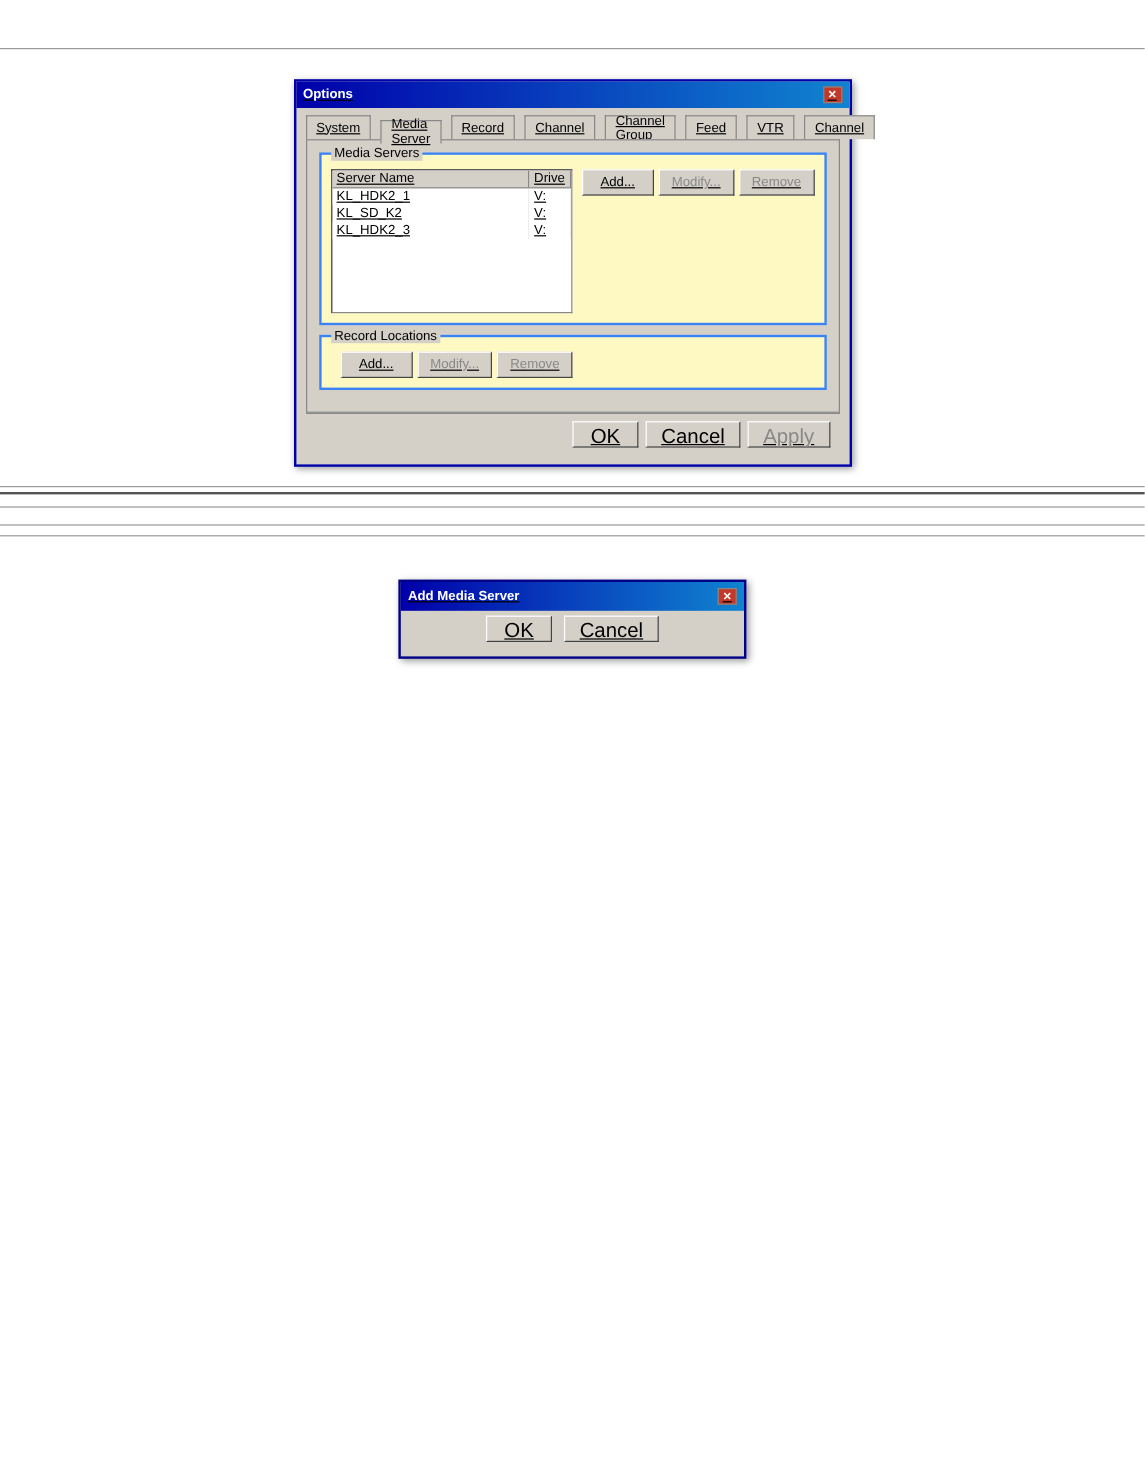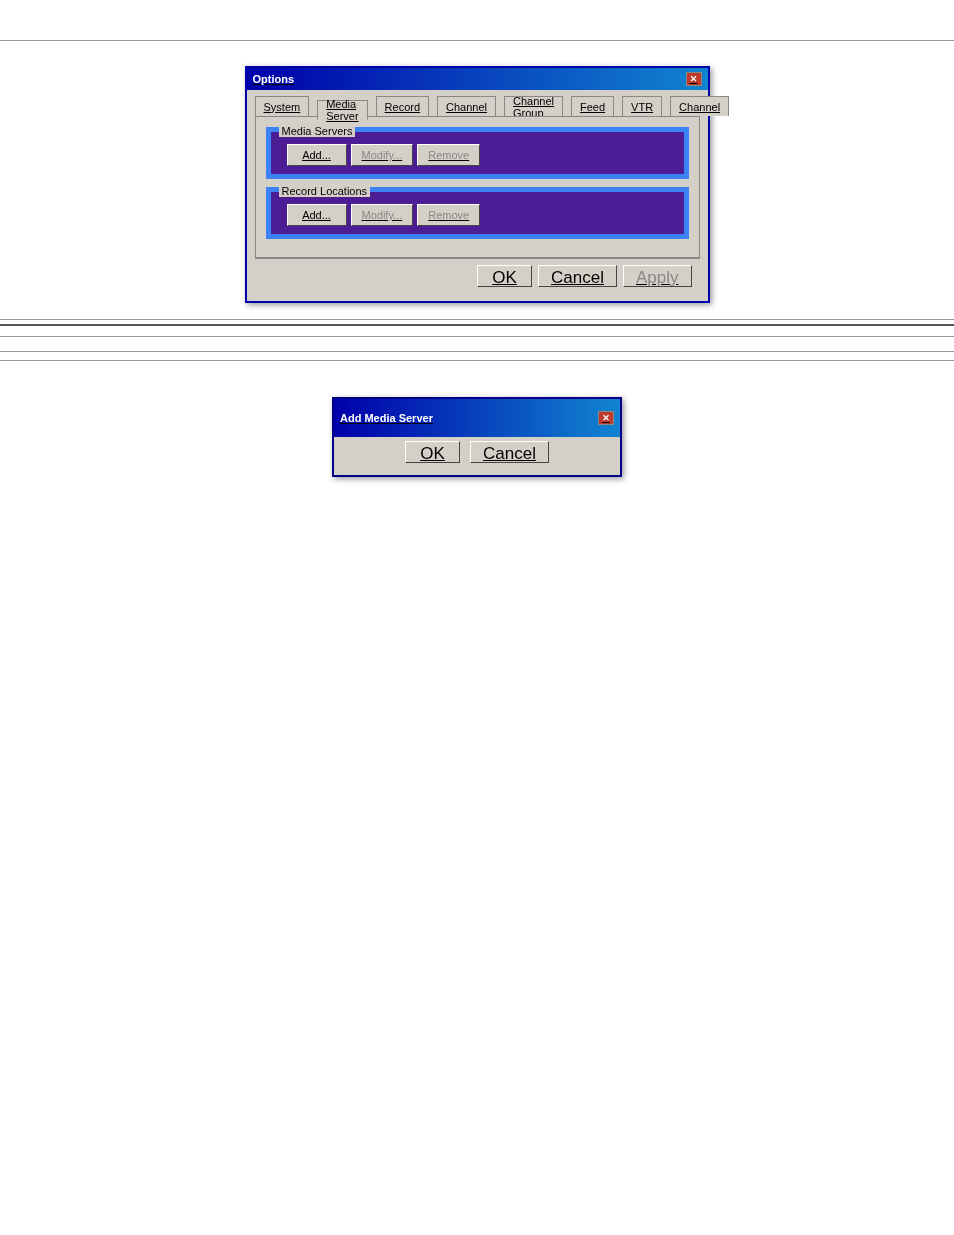--- a/index.html
+++ b/index.html
@@ -114,22 +114,22 @@
 
     .tab-content-area {
       border: 1px solid #888;
       background: #d4d0c8;
       padding: 10px;
       position: relative;
     }
 
     
     .group-box {
-      border: 5px solid #3b82f6;
-      background: #4c1d95;
+      border: 2px solid #3b82f6;
+      background: #fef9c3;
       padding: 8px 8px 8px 8px;
       margin-bottom: 8px;
       position: relative;
     }
 
     .group-box-title {
       position: absolute;
       top: -7px;
       left: 8px;
       background: #d4d0c8;
@@ -240,21 +240,21 @@
       margin: 0 auto;
     }
 
     .dialog2-titlebar {
       background: linear-gradient(to right, #0000aa, #1084d0);
       color: white;
       padding: 3px 6px;
       display: flex;
       align-items: center;
       justify-content: space-between;
-      height: 38px;
+      height: 24px;
     }
 
     .dialog2-body {
       padding: 16px 16px 10px 16px;
     }
 
     .form-row {
       display: flex;
       align-items: center;
       margin-bottom: 10px;
@@ -309,20 +309,44 @@
           <div class="tab">Feed</div>
           <div class="tab">VTR</div>
           <div class="tab">Channel</div>
         </div>
 
         <div class="tab-content-area">
 
           <div class="group-box">
             <span class="group-box-title">Media Servers</span>
             <div style="display:flex; align-items: flex-start; padding-top: 4px;">
+              <div class="list-area">
+                <table class="list-table">
+                  <thead>
+                    <tr>
+                      <th style="width:170px;">Server Name</th>
+                      <th>Drive</th>
+                    </tr>
+                  </thead>
+                  <tbody>
+                    <tr>
+                      <td>KL_HDK2_1</td>
+                      <td>V:</td>
+                    </tr>
+                    <tr>
+                      <td>KL_SD_K2</td>
+                      <td>V:</td>
+                    </tr>
+                    <tr>
+                      <td>KL_HDK2_3</td>
+                      <td>V:</td>
+                    </tr>
+                  </tbody>
+                </table>
+              </div>
               <div class="side-buttons">
                 <button class="win-btn">Add...</button>
                 <button class="win-btn disabled" disabled="">Modify...</button>
                 <button class="win-btn disabled" disabled="">Remove</button>
               </div>
             </div>
           </div>
 
           <div class="group-box">
             <span class="group-box-title">Record Locations</span>

